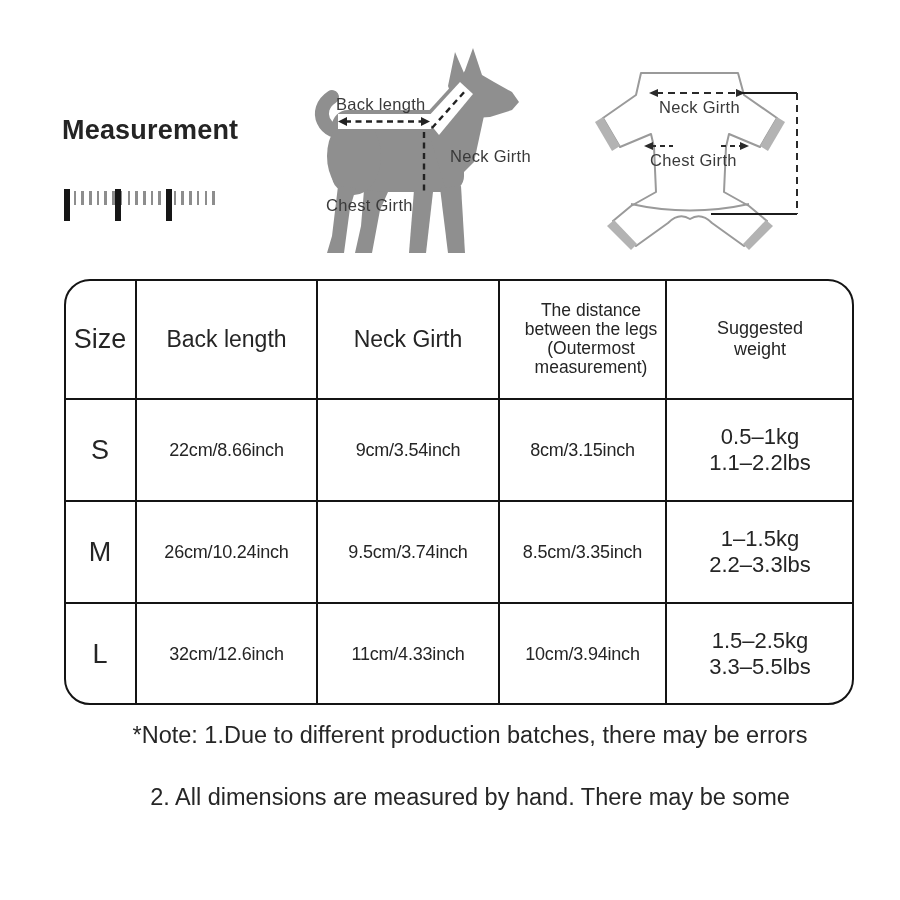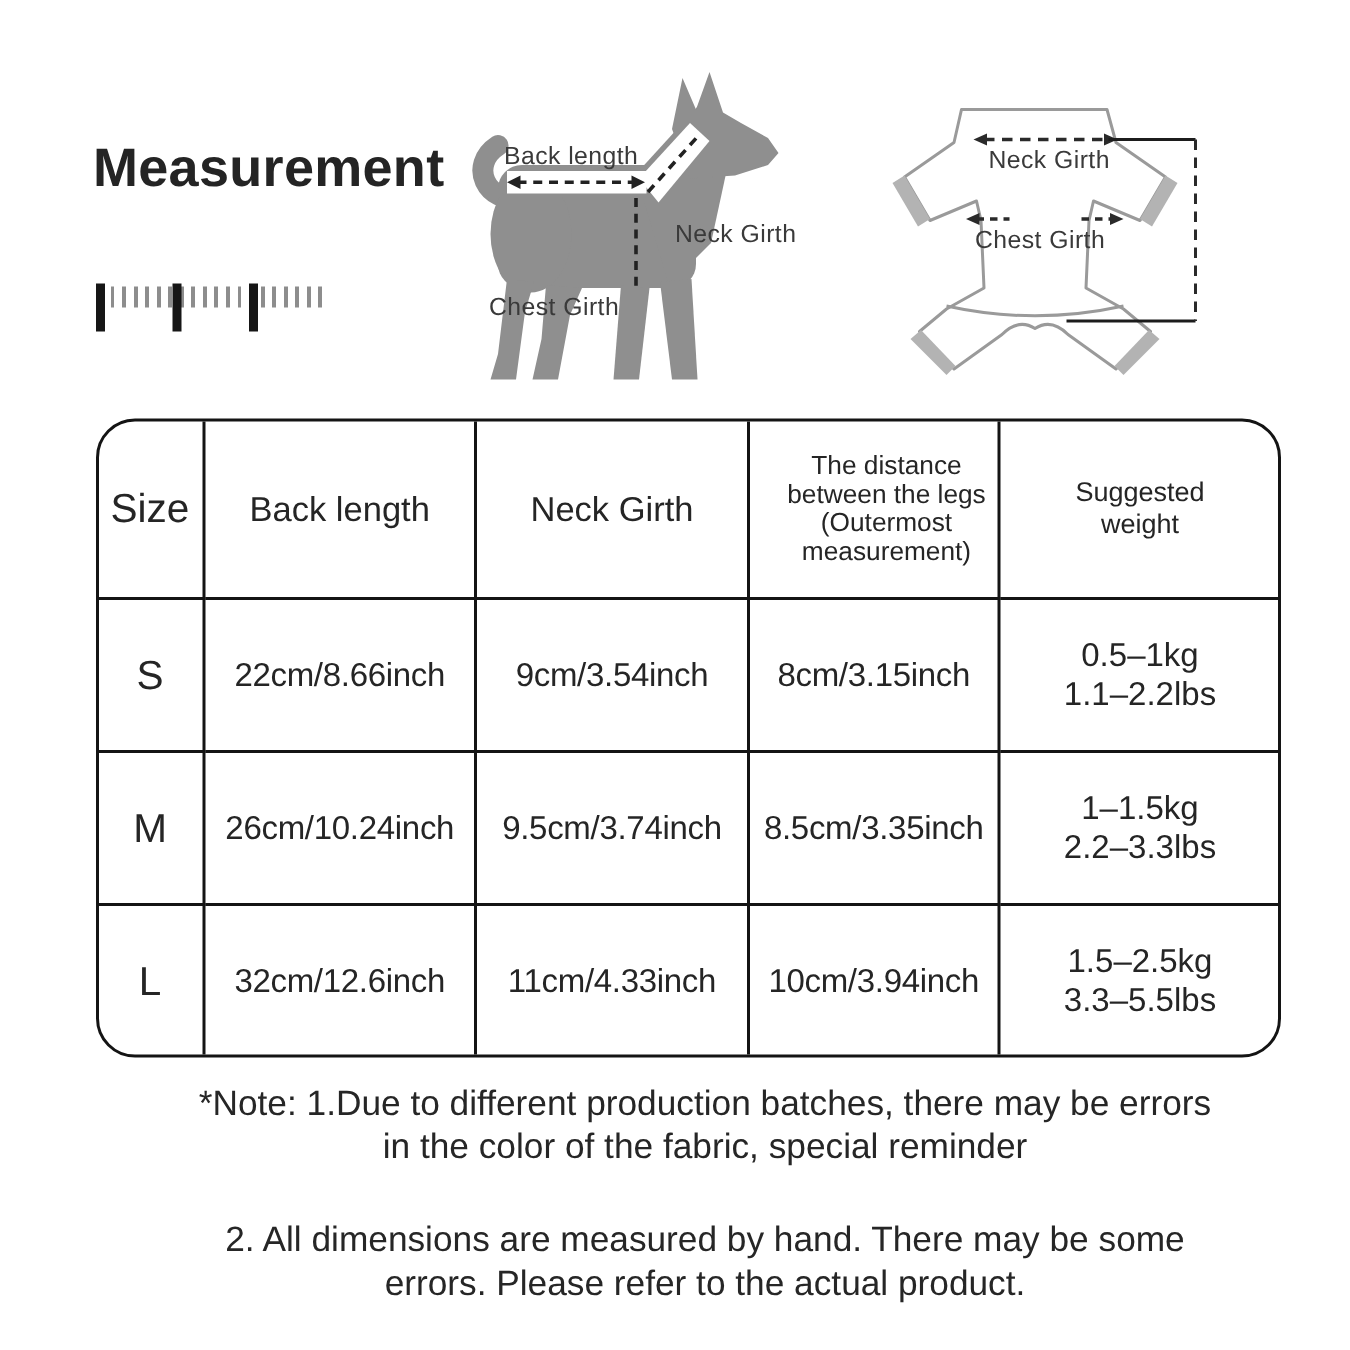--- a/index.html
+++ b/index.html
@@ -2,22 +2,22 @@
 <html><head>
 <meta charset="utf-8">
 <style>
   html,body{margin:0;padding:0;}
   body{
     width:900px;height:900px;background:#ffffff;position:relative;
     font-family:"Liberation Sans", sans-serif;color:#2d2d2d;overflow:hidden;
   }
   
   .title{
-    position:absolute;left:62px;top:92px;
-    font-size:36px;font-weight:bold;line-height:1.1;color:#242424;letter-spacing:.2px;
+    position:absolute;left:62px;top:116px;
+    font-size:27px;font-weight:bold;line-height:1.1;color:#242424;letter-spacing:.2px;
   }
   
   .ruler{position:absolute;left:63px;top:189px;width:154px;height:33px;}
   .ruler .minor{
     position:absolute;left:3px;top:2px;width:150px;height:14px;
     background:repeating-linear-gradient(90deg,#8d8d8d 0 2.6px,transparent 2.6px 7.7px);
   }
   .ruler .major{position:absolute;top:0;width:6px;height:32px;background:#161616;}
   .ruler .m0{left:1px}.ruler .m1{left:52px}.ruler .m2{left:103px}
   
@@ -50,21 +50,21 @@
     border:2.5px solid #141414;text-align:center;vertical-align:middle;
     padding:0;font-weight:normal;color:#252525;
   }
   tr.hdr{height:80px;}
   tr.data{height:68px;}
   .h-size{font-size:27px;}
   .h-main{font-size:23px;}
   .h-dist div{font-size:17.5px;line-height:1.08;padding-left:17px;}
   .h-sugg div{font-size:18px;line-height:1.15;}
   .c-size{font-size:27px;}
-  .c-val{font-size:22px;letter-spacing:-.2px;margin-top:36px;}
+  .c-val{font-size:18px;letter-spacing:-.2px;margin-top:36px;}
   .c-wt div{font-size:22px;line-height:1.18;}
   
   .notes{position:absolute;left:62px;top:721px;width:816px;color:#262626;text-align:center;}
   .notes .line{font-size:23.5px;line-height:1.24;}
   .notes .para2{margin-top:33px;}
 </style>
 </head>
 <body>
 
 <div class="title">
@@ -196,19 +196,17 @@
         <div>3.3–5.5lbs</div>
       </td>
     </tr>
   </tbody>
     </table>
 </div>
 
 <div class="notes">
   <div>
     <div class="line">*Note: 1.Due to different production batches, there may be errors</div>
-    <div class="line">in the color of the fabric, special reminder</div>
   </div>
   <div class="para2">
     <div class="line">2. All dimensions are measured by hand. There may be some</div>
-    <div class="line">errors. Please refer to the actual product.</div>
   </div>
 </div>
 
 </body></html>

